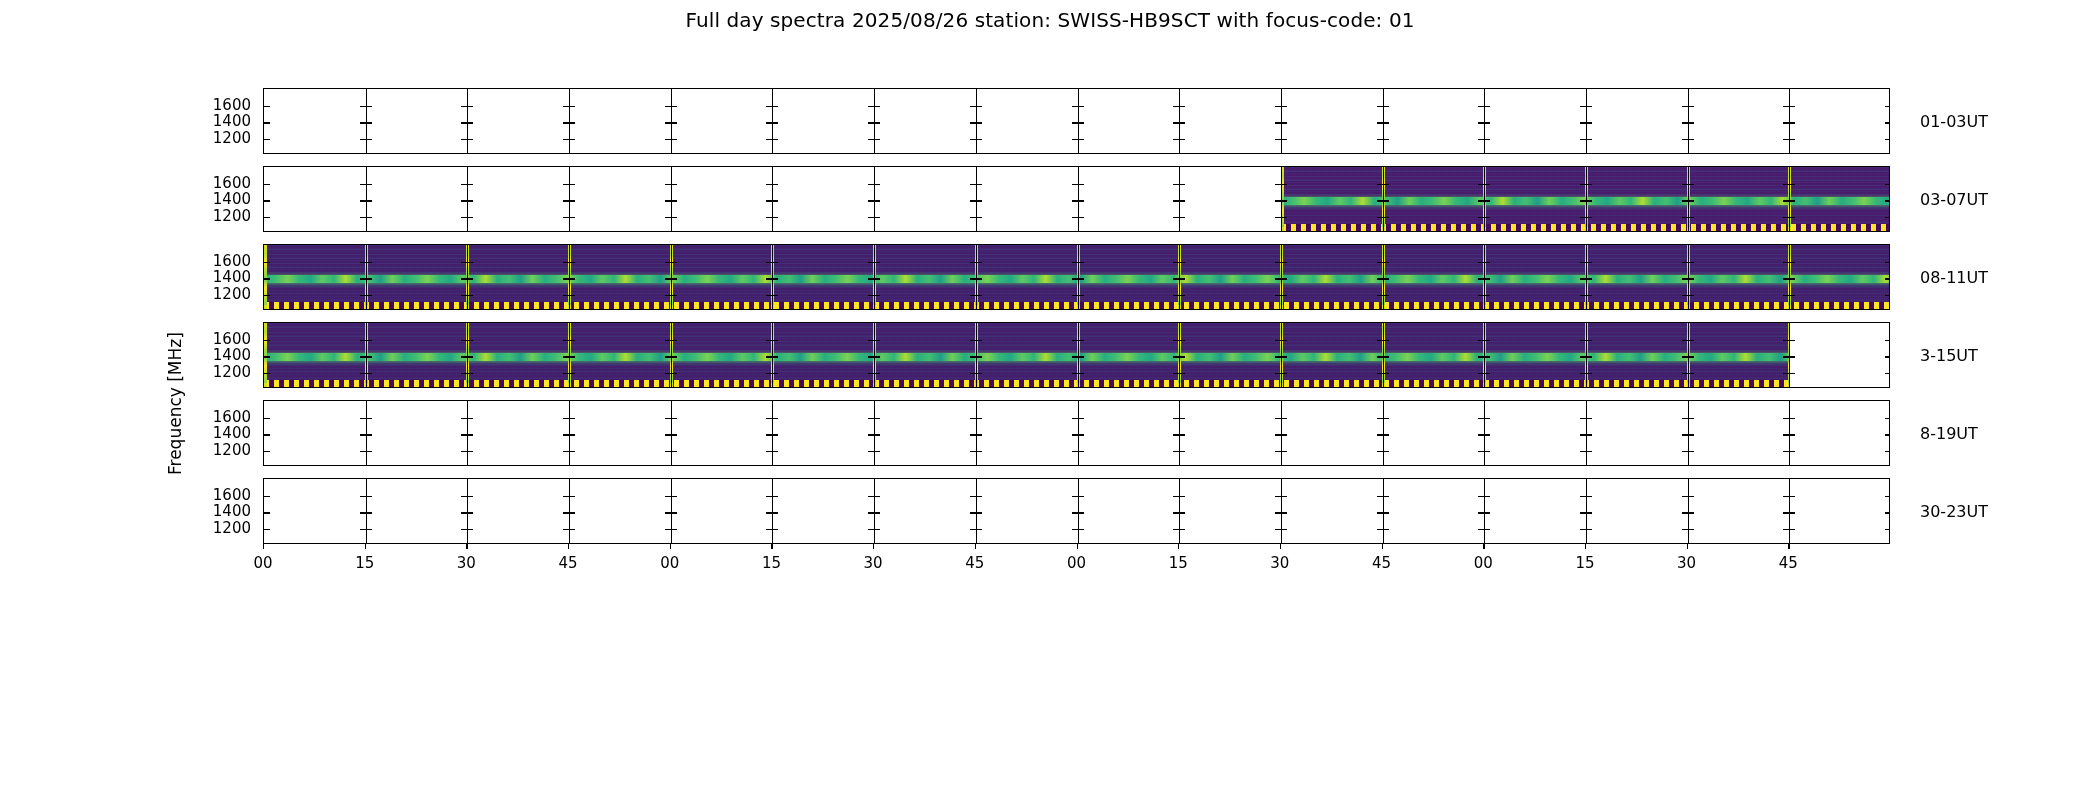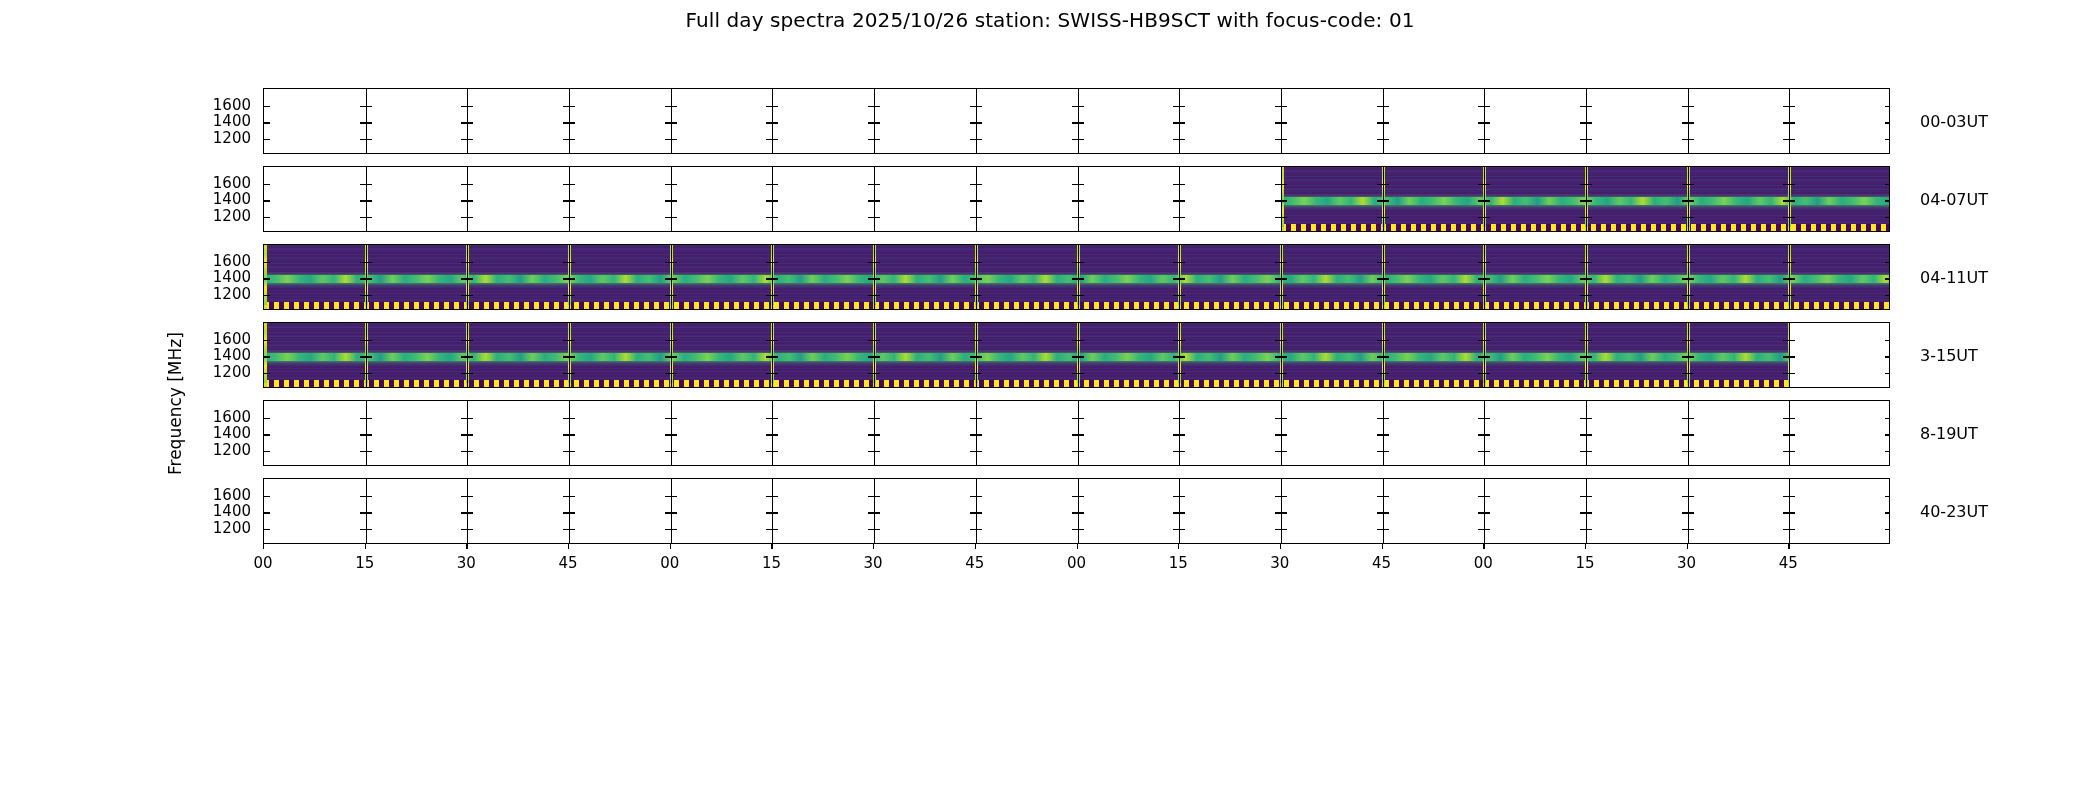--- a/index.html
+++ b/index.html
@@ -61,21 +61,21 @@
     background:linear-gradient(180deg,#dfe318,#b5de2b,#fde725,#addc30,#7ad151,#fde725,#bddf26,#8fd744);
     background-size:100% 60px;}
   
   .dashrow{position:absolute;left:0;right:0;bottom:0;height:7px;
     background-image:repeating-linear-gradient(90deg,
       #fde725 0 5px, #46085c 5px 10px);}
 </style>
 </head>
 <body>
 
-<div id="title">Full day spectra 2025/10/26 station: SWISS-HB9SCT with focus-code: 01</div>
+<div id="title">Full day spectra 2025/08/26 station: SWISS-HB9SCT with focus-code: 01</div>
 
 <div class="plot-area" id="plot">
     <div class="row" style="top: 0px; height: 66px;">
       <div class="vsep" style="left: 101.688px;"></div>
       <div class="vsep" style="left: 203.375px;"></div>
       <div class="vsep" style="left: 305.062px;"></div>
       <div class="vsep" style="left: 406.75px;"></div>
       <div class="vsep" style="left: 508.438px;"></div>
       <div class="vsep" style="left: 610.125px;"></div>
       <div class="vsep" style="left: 711.812px;"></div>
@@ -812,41 +812,41 @@
       <div class="ytick" style="left: 1423.62px; top: 49.83px;"></div>
       <div class="ytick" style="left: 1519.31px; top: 49.83px;"></div>
       <div class="ytick" style="left: 1525.31px; top: 49.83px;"></div>
       <div class="ytick" style="left: 1621px; top: 49.83px;"></div>
     </div>
   </div>
 
 <div class="ytl" style="left: 185px; width: 66px; top: 97.83px;">1600</div>
 <div class="ytl" style="left: 185px; width: 66px; top: 114.33px;">1400</div>
 <div class="ytl" style="left: 185px; width: 66px; top: 130.83px;">1200</div>
-<div class="rowlabel" style="left: 1920px; top: 112px;">00-03UT</div>
+<div class="rowlabel" style="left: 1920px; top: 112px;">01-03UT</div>
 <div class="ytl" style="left: 185px; width: 66px; top: 175.83px;">1600</div>
 <div class="ytl" style="left: 185px; width: 66px; top: 192.33px;">1400</div>
 <div class="ytl" style="left: 185px; width: 66px; top: 208.83px;">1200</div>
-<div class="rowlabel" style="left: 1920px; top: 190px;">04-07UT</div>
+<div class="rowlabel" style="left: 1920px; top: 190px;">03-07UT</div>
 <div class="ytl" style="left: 185px; width: 66px; top: 253.83px;">1600</div>
 <div class="ytl" style="left: 185px; width: 66px; top: 270.33px;">1400</div>
 <div class="ytl" style="left: 185px; width: 66px; top: 286.83px;">1200</div>
-<div class="rowlabel" style="left: 1920px; top: 268px;">04-11UT</div>
+<div class="rowlabel" style="left: 1920px; top: 268px;">08-11UT</div>
 <div class="ytl" style="left: 185px; width: 66px; top: 331.83px;">1600</div>
 <div class="ytl" style="left: 185px; width: 66px; top: 348.33px;">1400</div>
 <div class="ytl" style="left: 185px; width: 66px; top: 364.83px;">1200</div>
 <div class="rowlabel" style="left: 1920px; top: 346px;">3-15UT</div>
 <div class="ytl" style="left: 185px; width: 66px; top: 409.83px;">1600</div>
 <div class="ytl" style="left: 185px; width: 66px; top: 426.33px;">1400</div>
 <div class="ytl" style="left: 185px; width: 66px; top: 442.83px;">1200</div>
 <div class="rowlabel" style="left: 1920px; top: 424px;">8-19UT</div>
 <div class="ytl" style="left: 185px; width: 66px; top: 487.83px;">1600</div>
 <div class="ytl" style="left: 185px; width: 66px; top: 504.33px;">1400</div>
 <div class="ytl" style="left: 185px; width: 66px; top: 520.83px;">1200</div>
-<div class="rowlabel" style="left: 1920px; top: 502px;">40-23UT</div>
+<div class="rowlabel" style="left: 1920px; top: 502px;">30-23UT</div>
 <div class="xtick" style="left: 263px; top: 544px;"></div>
 <div class="xtl" style="left: 233px; width: 60px; top: 554px;">00</div>
 <div class="xtick" style="left: 364.688px; top: 544px;"></div>
 <div class="xtl" style="left: 334.688px; width: 60px; top: 554px;">15</div>
 <div class="xtick" style="left: 466.375px; top: 544px;"></div>
 <div class="xtl" style="left: 436.375px; width: 60px; top: 554px;">30</div>
 <div class="xtick" style="left: 568.062px; top: 544px;"></div>
 <div class="xtl" style="left: 538.062px; width: 60px; top: 554px;">45</div>
 <div class="xtick" style="left: 669.75px; top: 544px;"></div>
 <div class="xtl" style="left: 639.75px; width: 60px; top: 554px;">00</div>

